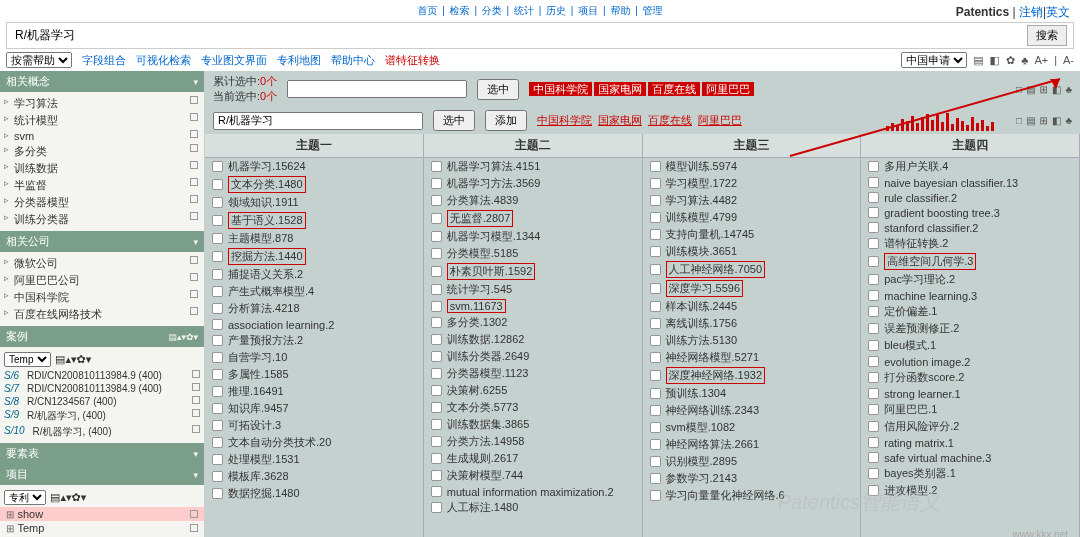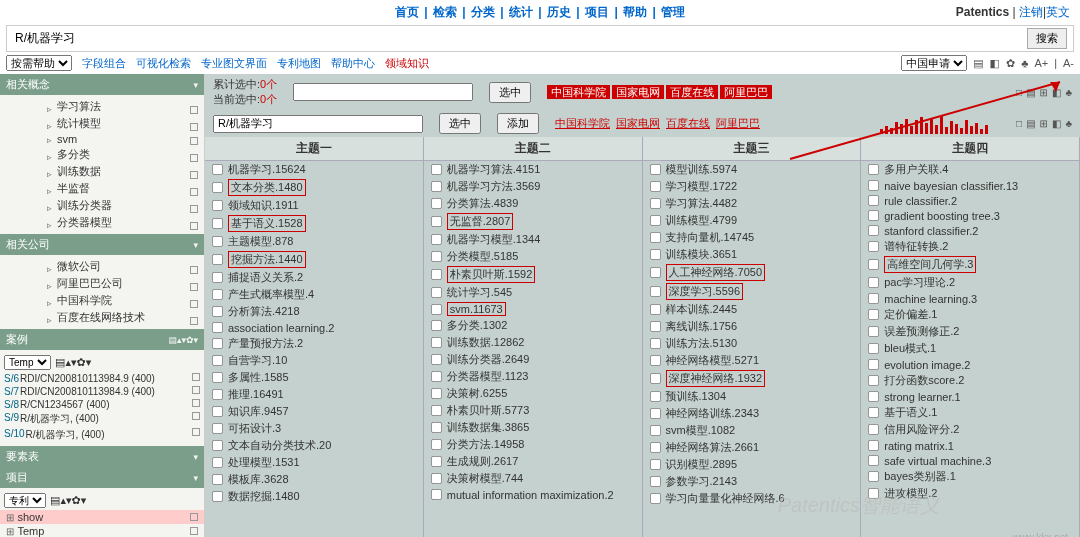--- a/index.html
+++ b/index.html
@@ -1,49 +1,49 @@
 <!DOCTYPE html>
 <html><head>
 <meta charset="utf-8">
 <style>
 * { margin: 0; padding: 0; box-sizing: border-box; }
 body { font-family: Arial, "Microsoft YaHei", sans-serif; font-size: 11px; color: #333; background: #fff; width: 1080px; height: 537px; overflow: hidden; position: relative; }
-.top-nav { text-align: center; padding: 4px; color: #0066cc; font-size: 12px; font-weight: bold; }
+.top-nav { text-align: center; padding: 4px; color: #0066cc; font-size: 10px; }
 .top-nav span { margin: 0 2px; cursor: pointer; }
 .brand-bar { position: absolute; top: 4px; right: 10px; font-size: 12px; }
 .brand-bar .brand { font-weight: bold; color: #333; text-align: right; }
 .brand-bar .link { color: #0066cc; cursor: pointer; }
 .search-bar { display:flex; padding: 2px 6px; border: 1px solid #ccc; margin: 0 6px; }
 .search-bar input { flex:1; border: none; outline: none; font-size: 12px; padding: 2px; }
 .search-bar button { background: #eee; border: 1px solid #aaa; padding: 2px 8px; font-size: 11px; }
 .tool-row { display:flex; align-items:center; padding: 3px 6px; font-size: 11px; gap: 10px; }
 .tool-row .tab { color: #0066cc; cursor:pointer; }
 .tool-row .tab.active { color: #cc0000; }
 .tool-row .right { margin-left:auto; display:flex; gap:6px; align-items:center; color:#555; }
 .tool-row select { font-size:11px; }
 .main { display:flex; height: calc(100% - 62px); }
 .sidebar { width: 205px; background: #f4f4f0; border-right: 1px solid #ccc; overflow-y: auto; }
 .panel-h { background: #7a9e8a; color: #fff; padding: 3px 6px; font-size: 11px; display:flex; align-items:center; }
 .panel-h .ctrls { margin-left:auto; font-size: 9px; opacity:0.9; display:flex; gap:3px; }
 .panel-body { padding: 3px 0; }
-.side-item { padding: 1px 6px 1px 14px; cursor:pointer; display:flex; align-items:flex-end; position:relative;margin-left:43px; }
+.side-item { padding: 1px 6px 1px 14px; cursor:pointer; display:flex; align-items:flex-start; position:relative; }
 .side-item::before { content:"▹"; position:absolute; left:4px; font-size:9px; color:#666; }
 .side-item .sq { margin-left:auto; width:8px; height:8px; border:1px solid #999; }
 .case-row { padding: 1px 4px; font-size:10px; display:flex; white-space:nowrap; overflow:hidden; }
-.case-row .cid { color:#068; margin-right:1px; }
+.case-row .cid { color:#068; margin-right:8px;font-style:italic; }
 .case-row .sq { margin-left:auto; width:8px; height:8px; border:1px solid #999; flex-shrink:0; }
 .case-tools { display:flex; gap:4px; padding:2px 4px; align-items:center; }
 .case-tools select{font-size:10px;}
 .proj-row { padding: 1px 6px; display:flex; align-items:center; }
 .proj-row::before { content:"⊞"; margin-right:3px; color:#666; font-size:10px; }
 .proj-row.hl { background:#ffcccc; }
 .proj-row .sq { margin-left:auto; width:8px;height:8px;border:1px solid #999; }
 .content { flex:1; background: #c5d1ce; overflow:hidden; display:flex; flex-direction:column; position:relative; }
 .arrow-svg { position:absolute; top:0; right:0; pointer-events:none; z-index:50; }
-.sel-row { display:flex; align-items:center; padding: 3px 8px; gap:16px; }
+.sel-row { display:flex; align-items:center; padding: 3px 8px; gap:10px; }
 .sel-row .lbl { color:#333; }
 .sel-row .zero { color:#cc0000; }
 .sel-row input.q { width: 180px; font-size:11px; padding:1px 3px; }
 .sel-row button { font-size:11px; padding: 1px 8px; }
 .org { background:#cc0000; color:#fff; padding: 1px 4px; margin-right:2px; font-size:11px; cursor:pointer; }
 .org-red { color:#cc0000; margin-right:6px; font-size:11px; text-decoration:underline; cursor:pointer;}
 .spark { margin-left:auto; width:120px; height:20px; }
 .icons-r { display:flex; gap:4px; color:#555; font-size:10px; }
 .topics { flex:1; display:flex; overflow:hidden; }
 .topic-col { flex:1; border-right:1px solid #aab; overflow-y:auto; }
@@ -68,21 +68,21 @@
   <button>搜索</button>
 </div>
 
 <div class="tool-row">
   <select><option>按需帮助</option></select>
   <span class="tab">字段组合</span>
   <span class="tab">可视化检索</span>
   <span class="tab">专业图文界面</span>
   <span class="tab">专利地图</span>
   <span class="tab">帮助中心</span>
-  <span class="tab active">领域知识</span>
+  <span class="tab active">谱特征转换</span>
   <div class="right">
     <select><option>中国申请</option></select>
     <span>▤</span>
     <span>◧</span>
     <span>✿</span>
     <span>♣</span>
     <span>A+</span>|<span>A-</span>
   </div>
 </div>
 
@@ -94,22 +94,22 @@
           <span>▾</span>
         </span>
       </div>
     <div class="panel-body" id="concepts-body">
         <div class="side-item">学习算法<span class="sq"></span></div>
         <div class="side-item">统计模型<span class="sq"></span></div>
         <div class="side-item">svm<span class="sq"></span></div>
         <div class="side-item">多分类<span class="sq"></span></div>
         <div class="side-item">训练数据<span class="sq"></span></div>
         <div class="side-item">半监督<span class="sq"></span></div>
+        <div class="side-item">分类器模型<span class="sq"></span></div>
         <div class="side-item">训练分类器<span class="sq"></span></div>
-        <div class="side-item">分类器模型<span class="sq"></span></div>
       </div>
     <div class="panel-h">
         <span>相关公司</span>
         <span class="ctrls">
           <span>▾</span>
         </span>
       </div>
     <div class="panel-body" id="companies-body">
         <div class="side-item">微软公司<span class="sq"></span></div>
         <div class="side-item">阿里巴巴公司<span class="sq"></span></div>
@@ -379,41 +379,45 @@
             <div class="topic-item ">
               <input type="checkbox" style="">
               <span class="t">分类器模型.1123</span>
             </div>
             <div class="topic-item ">
               <input type="checkbox" style="">
               <span class="t">决策树.6255</span>
             </div>
             <div class="topic-item ">
               <input type="checkbox" style="">
-              <span class="t">朴素贝叶斯.5773</span>
+              <span class="t">文本分类.5773</span>
             </div>
             <div class="topic-item ">
               <input type="checkbox" style="">
               <span class="t">训练数据集.3865</span>
             </div>
             <div class="topic-item ">
               <input type="checkbox" style="">
               <span class="t">分类方法.14958</span>
             </div>
             <div class="topic-item ">
               <input type="checkbox" style="">
               <span class="t">生成规则.2617</span>
             </div>
             <div class="topic-item ">
               <input type="checkbox" style="">
               <span class="t">决策树模型.744</span>
             </div>
             <div class="topic-item ">
               <input type="checkbox" style="">
               <span class="t">mutual information maximization.2</span>
+            </div>
+            <div class="topic-item ">
+              <input type="checkbox" style="">
+              <span class="t">人工标注.1480</span>
             </div>
           </div>
         </div>
       <div class="topic-col">
           <div class="topic-h">主题三</div>
           <div id="col3">
             <div class="topic-item ">
               <input type="checkbox" style="">
               <span class="t">模型训练.5974</span>
             </div>
@@ -553,21 +557,21 @@
             <div class="topic-item ">
               <input type="checkbox" style="">
               <span class="t">打分函数score.2</span>
             </div>
             <div class="topic-item ">
               <input type="checkbox" style="">
               <span class="t">strong learner.1</span>
             </div>
             <div class="topic-item ">
               <input type="checkbox" style="">
-              <span class="t">基于语义.1</span>
+              <span class="t">阿里巴巴.1</span>
             </div>
             <div class="topic-item ">
               <input type="checkbox" style="">
               <span class="t">信用风险评分.2</span>
             </div>
             <div class="topic-item ">
               <input type="checkbox" style="">
               <span class="t">rating matrix.1</span>
             </div>
             <div class="topic-item ">

